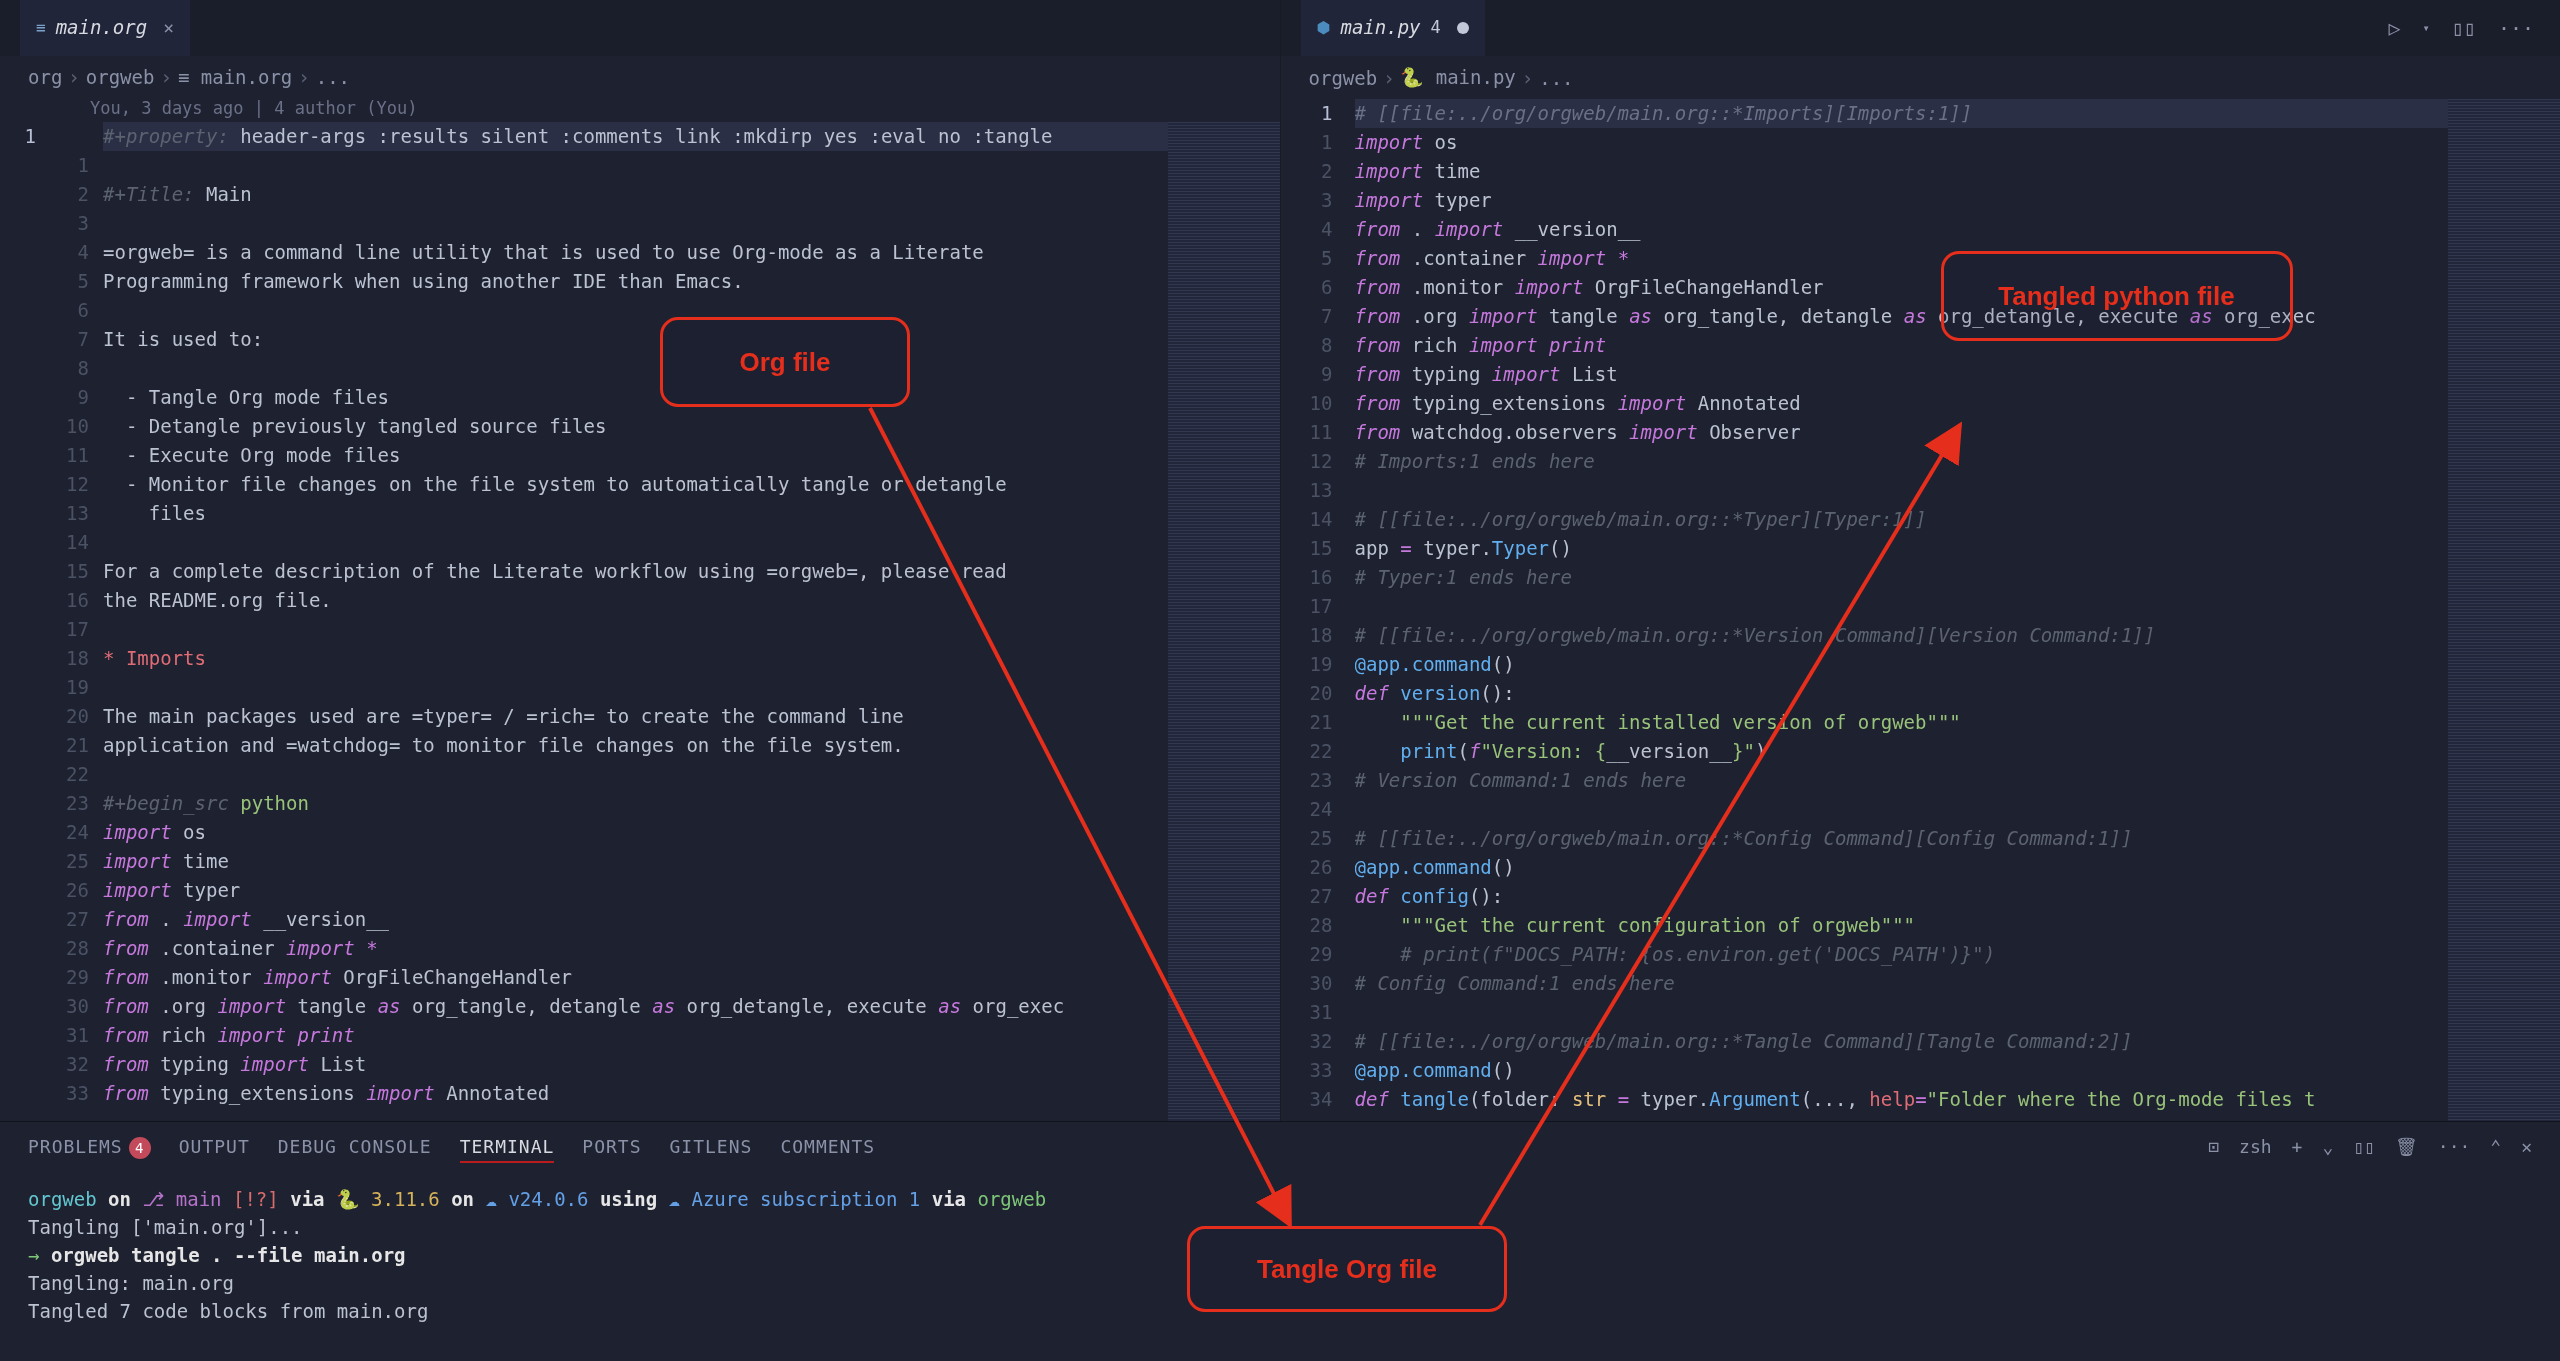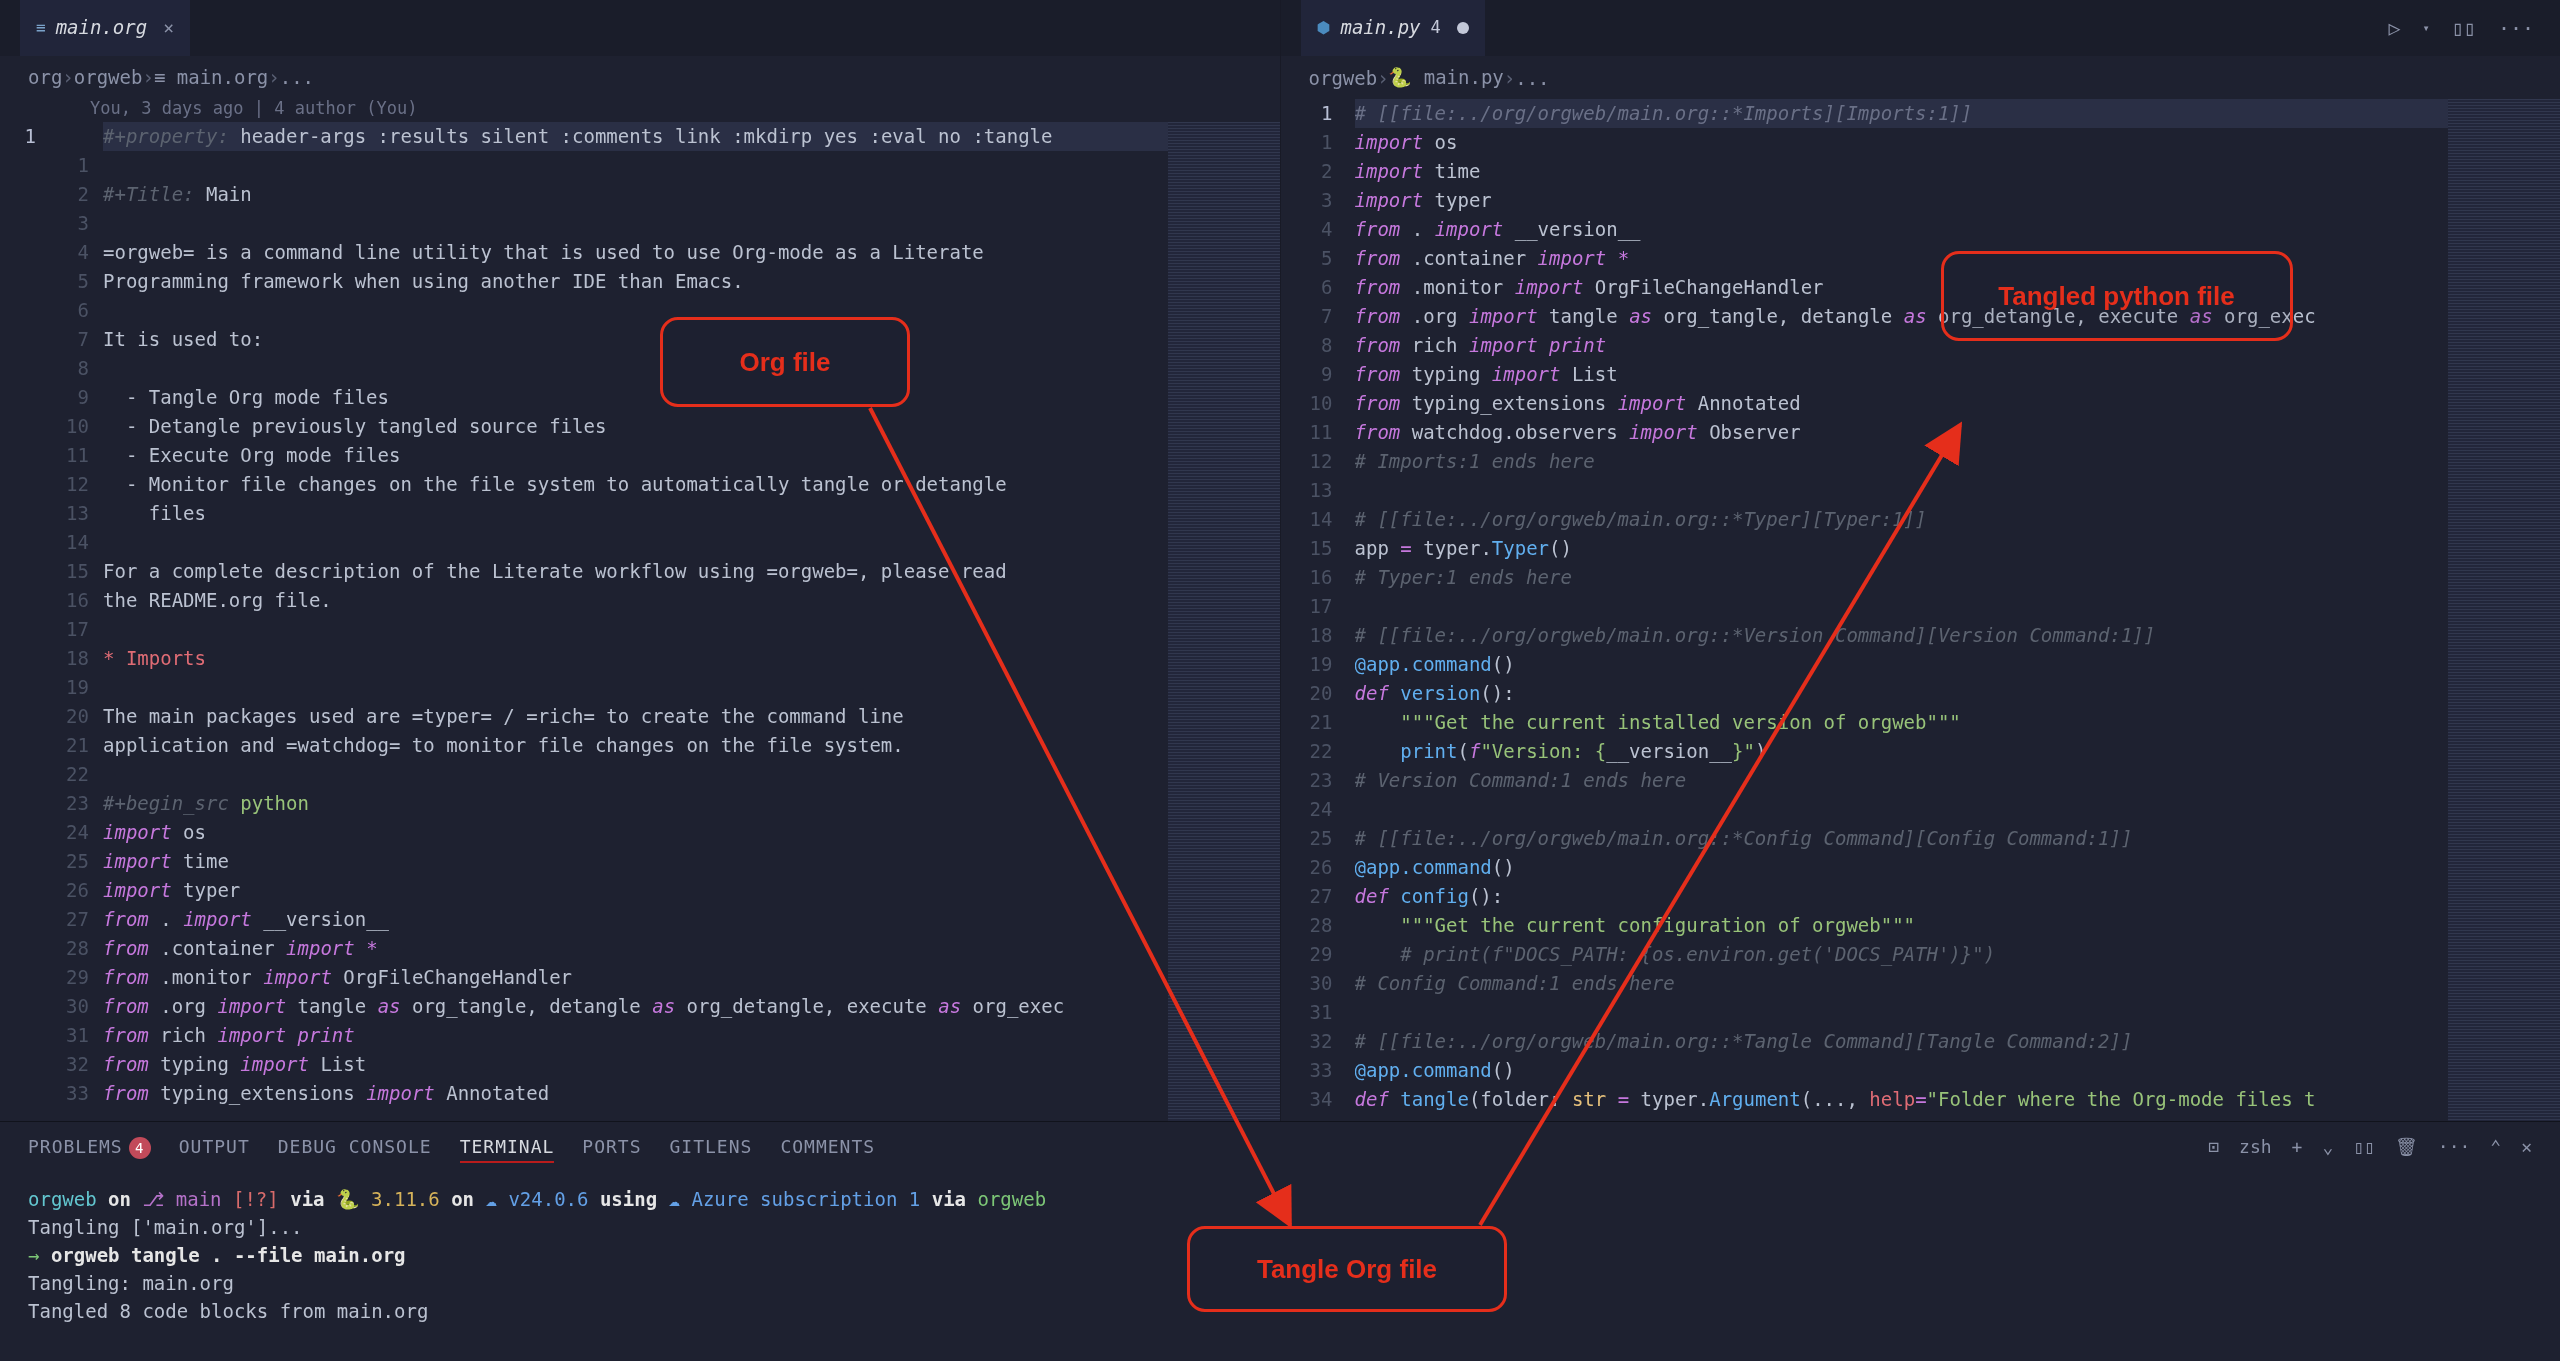--- a/index.html
+++ b/index.html
@@ -54,21 +54,21 @@
   display: flex;
   align-items: center;
   gap: 22px;
   padding-right: 26px;
   color: #8b92a8;
   font-size: 20px;
 }
 .breadcrumb {
   display: flex;
   align-items: center;
-  gap: 0;
+  gap: 6px;
   padding: 10px 28px;
   color: #8b92a8;
   font-size: 19px;
 }
 .breadcrumb .sep { color: #5a6074; }
 .code-area {
   flex: 1;
   display: flex;
   min-height: 0;
   position: relative;
@@ -406,21 +406,21 @@
         <span>···</span>
         <span>⌃</span>
         <span>✕</span>
       </div>
     </div>
     <div class="terminal" id="terminal">
         <div><span class="term-cyan">orgweb</span> <span class="term-white">on</span> <span class="term-mag">⎇ main</span> <span class="term-red">[!?]</span> <span class="term-white">via</span> <span class="term-yellow">🐍 3.11.6</span> <span class="term-white">on</span> <span class="term-blue">☁ v24.0.6</span> <span class="term-white">using</span> <span class="term-blue">☁ Azure subscription 1</span> <span class="term-white">via</span> <span class="term-green">orgweb</span></div>
         <div><span class="c-plain">Tangling ['main.org']...</span></div>
         <div><span class="term-green">→</span> <span class="term-white">orgweb tangle . --file main.org</span></div>
         <div><span class="c-plain">Tangling: main.org</span></div>
-        <div><span class="c-plain">Tangled 8 code blocks from main.org</span></div>
+        <div><span class="c-plain">Tangled 7 code blocks from main.org</span></div>
       </div>
   </div>
 
   <div class="annot" style="left:1187px; top:1226px; width:320px; height:86px;">
     <span>Tangle Org file</span>
   </div>
 
   <svg class="arrow-svg" style="left:0;top:0;width:2560px;height:1361px;">
     <defs>
       <marker id="ah" markerWidth="12" markerHeight="12" refX="9" refY="5" orient="auto">

